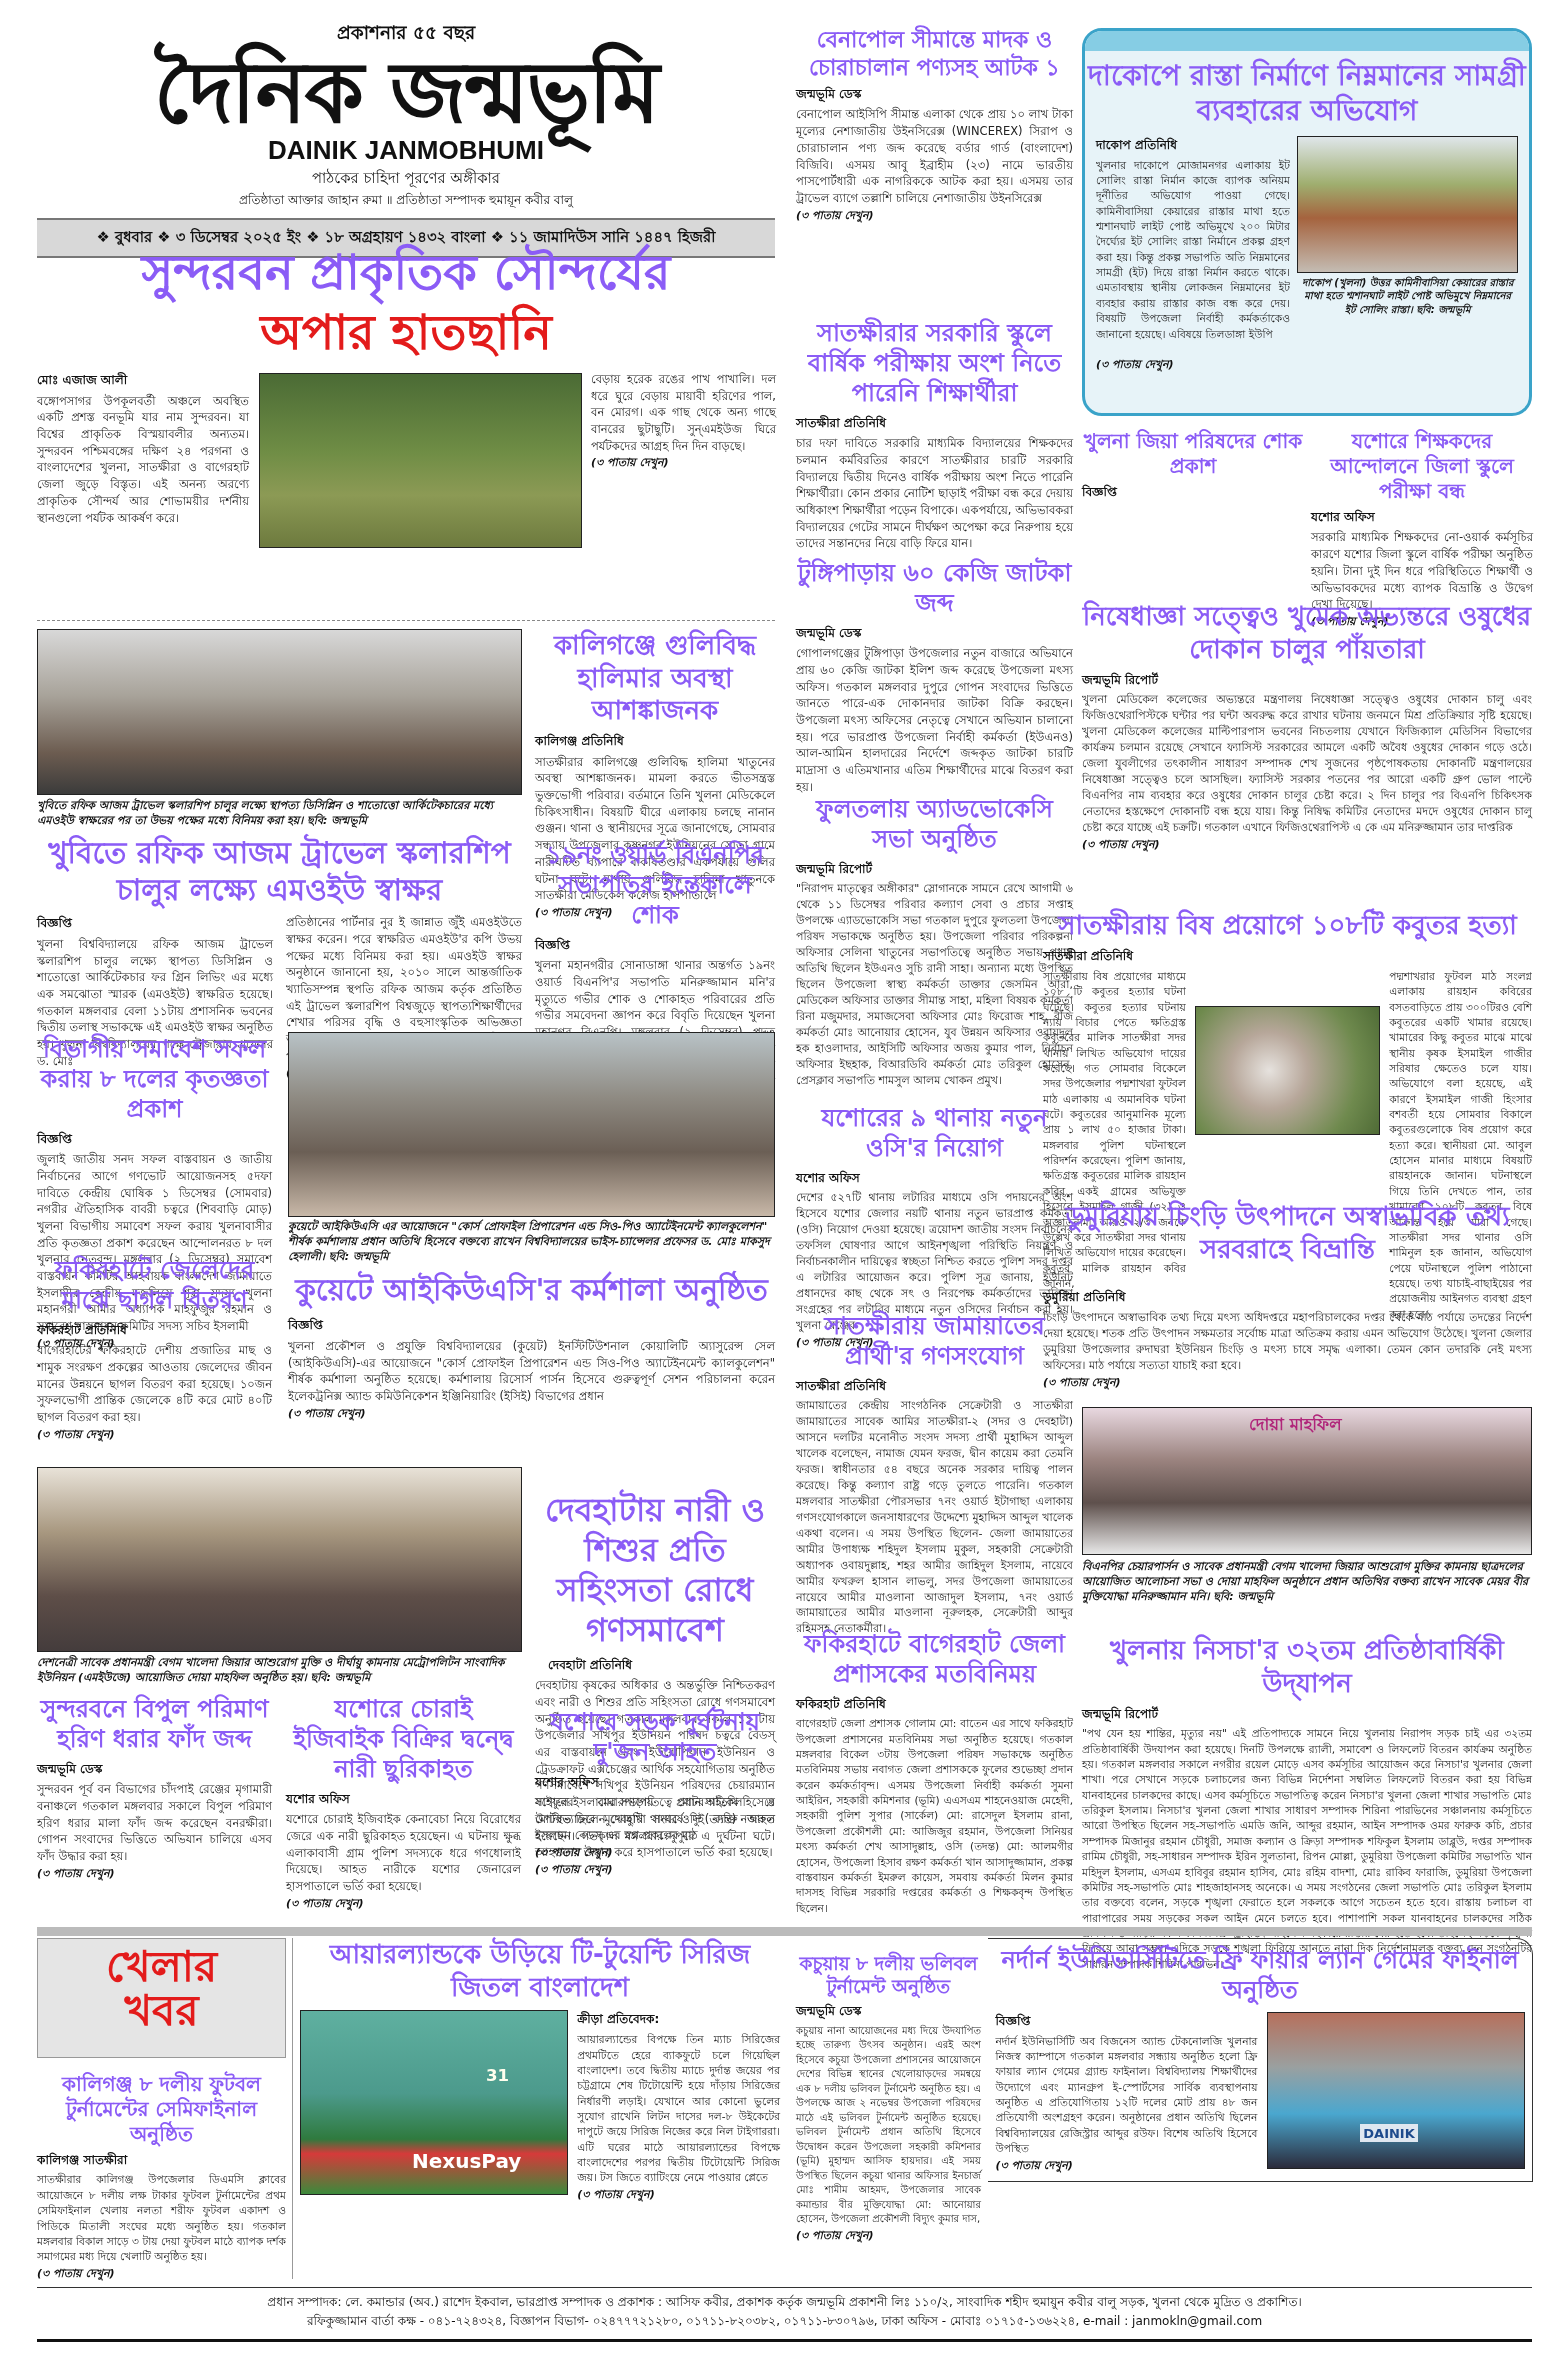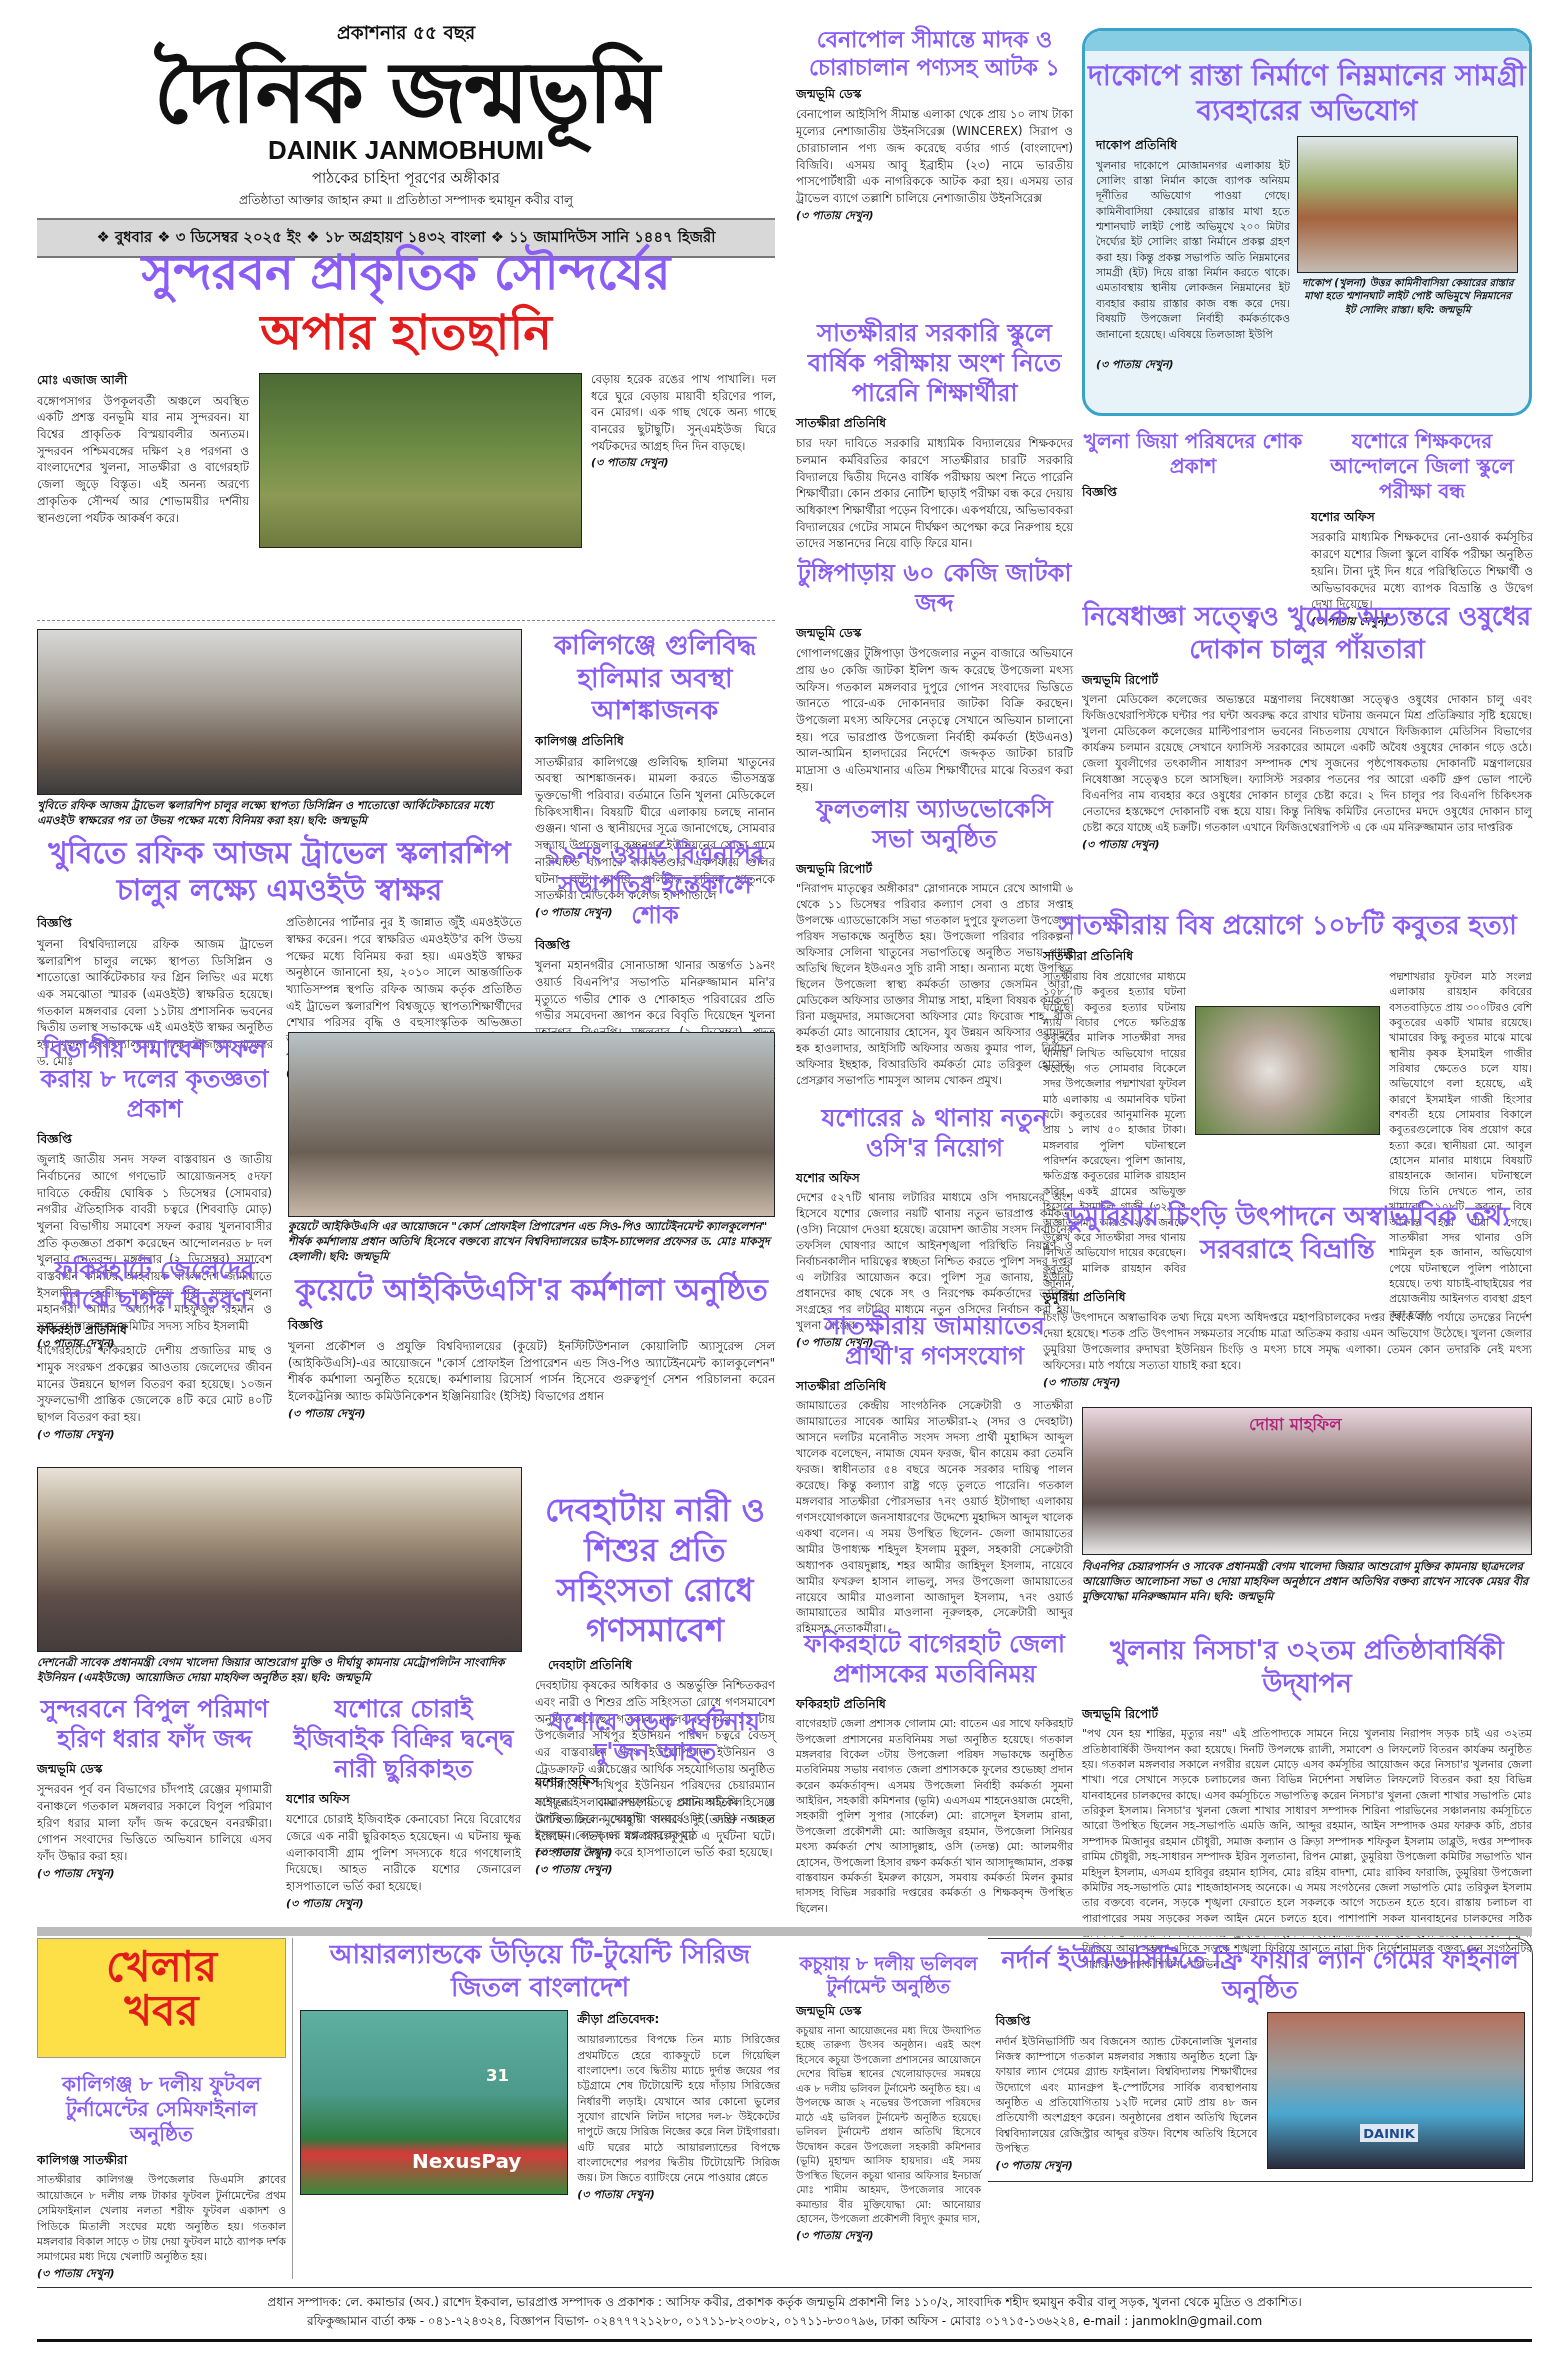--- a/index.html
+++ b/index.html
@@ -16,21 +16,21 @@
   .vrule { border-left: 0.9px solid #999; }
   
   .mast-est { font-size: 18.5px; font-weight: bold; text-align: center; }
   .mast-title { font-size: 85px; font-weight: 900; text-align: center; letter-spacing: -1.8px; line-height: 1; font-family: "DejaVu Serif", serif; }
   .mast-en { font-family: "Liberation Sans", sans-serif; font-size: 26px; font-weight: bold; text-align: center; }
   .mast-tag { font-size: 14.8px; text-align: center; }
   .mast-founders { font-size: 12px; text-align: center; }
   .datebar { background: #d8d8d8; border-top: 2.8px solid #777; border-bottom: 2.8px solid #777; font-size: 14.8px; font-weight: bold; text-align: center; padding: 5.5px 0; }
   .boxed { border: 3.7px solid #3aa3c9; border-radius: 20px; background: #e7f3f8; overflow: hidden; }
   .boxed-top { background: #86cde4; height: 46px; }
-  .sports-head { background: #fde047; border: 1.8px solid #999; }
+  .sports-head { background: #e5e5e5; border: 1.8px solid #999; }
   .sports-title { color: #e31b1b; font-size: 59px; font-weight: 900; text-align: center; line-height: 1.05; font-family: "DejaVu Serif", serif; }
   .footer { font-size: 12px; text-align: center; line-height: 1.6; }
 </style>
 </head>
 <body>
 
 <div class="abs" style="left:37px; top:18.5px; width:738px; height:212px;">
   <div class="mast-est" style="margin-top:0;">প্রকাশনার ৫৫ বছর</div>
   <div class="mast-title">দৈনিক জন্মভূমি</div>
   <div class="mast-en">DAINIK JANMOBHUMI</div>

